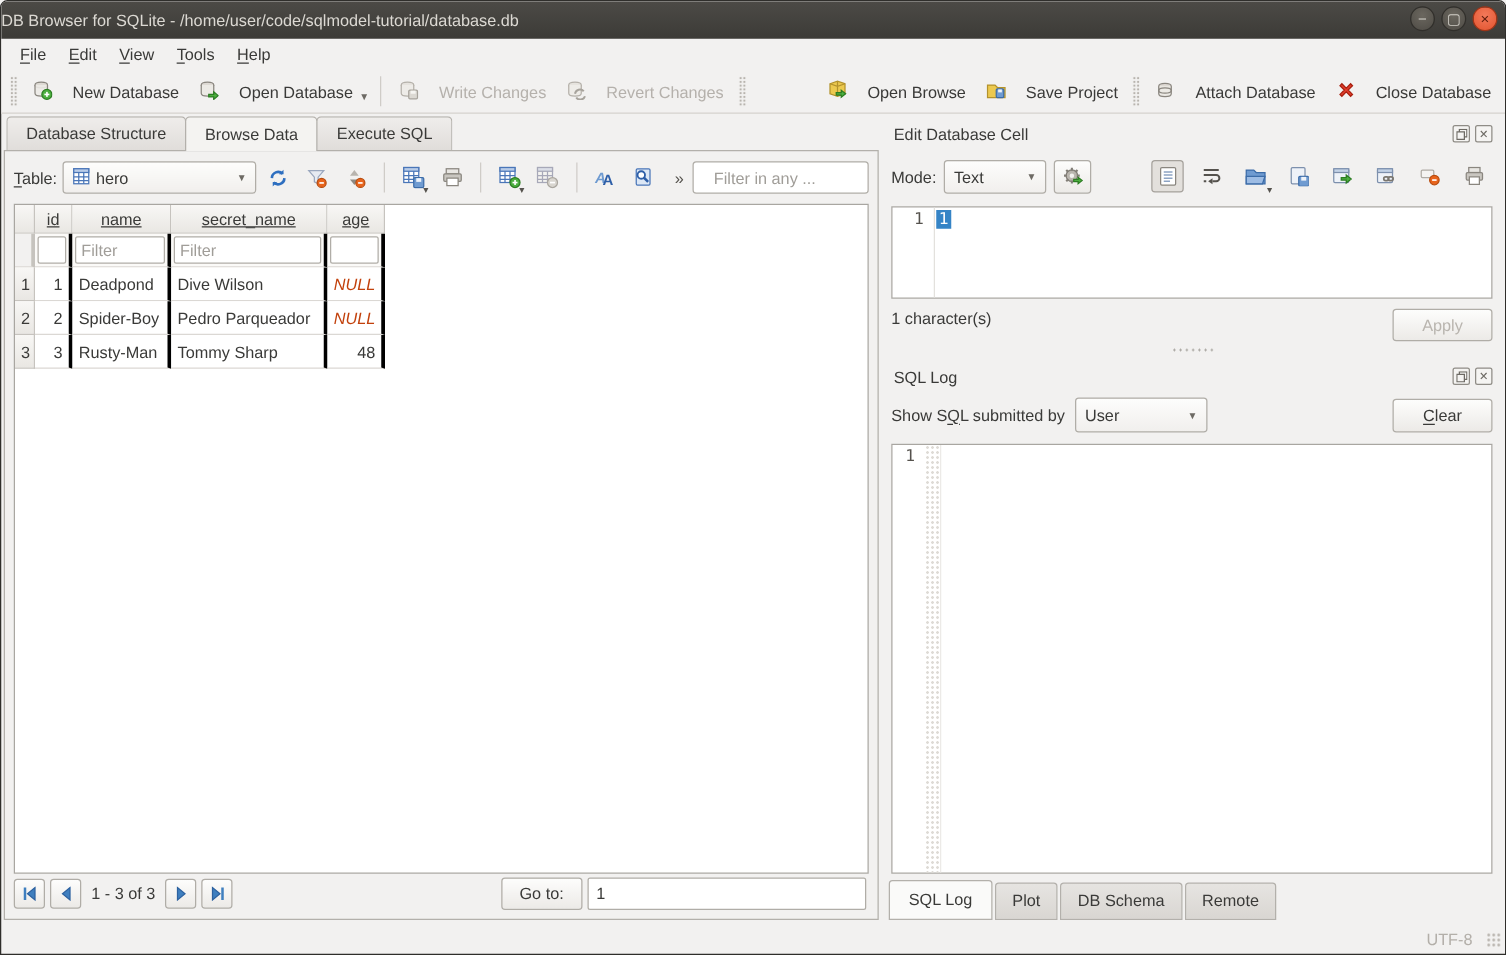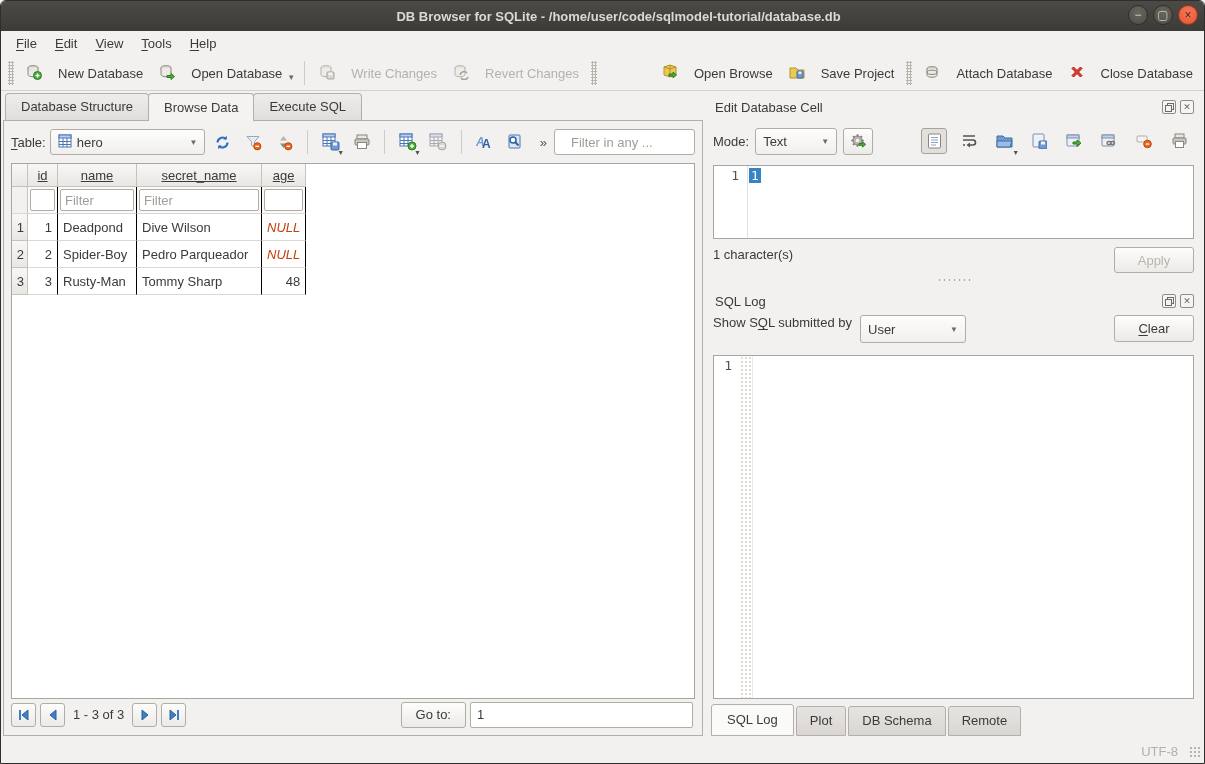--- a/index.html
+++ b/index.html
@@ -7,21 +7,21 @@
   body {
     font-family: "Liberation Sans","DejaVu Sans",sans-serif;
     font-size: 13px; color:#3a3a38; background:#f2f1f0;
   }
   .window { width:1205px; height:764px; display:flex; flex-direction:column;
     border:1px solid #2f2e2b; border-radius:6px 6px 0 0; overflow:hidden; }
 
   
   .titlebar { height:30px; flex:none; background:linear-gradient(#4c4a46,#3c3b37);
     display:flex; align-items:center; position:relative; }
-  .titlebar .title { flex:1; text-align:center; color:#dcd9d3; font-weight:bold; font-size:13px;padding-left:32px; }
+  .titlebar .title { flex:1; text-align:left; color:#dcd9d3; font-weight:normal; font-size:13px; }
   .winbtns { position:absolute; right:6px; top:4px; display:flex; gap:5px; }
   .winbtn { width:20px; height:20px; border-radius:50%; display:flex; align-items:center;
     justify-content:center; font-size:12px; line-height:1; cursor:default;
     background:radial-gradient(circle at 50% 35%, #6b675f, #4e4b45); color:#cfccc5;
     border:1px solid #312f2b; }
   .winbtn.close { background:radial-gradient(circle at 50% 35%, #f3795a, #e2542f); color:#5e1c0c; border-color:#9e3417;}
 
   
   .menubar { height:25px; flex:none; display:flex; align-items:center; padding-left:6px;
     background:#f2f1f0; }
@@ -68,21 +68,21 @@
   input { font-family:"Liberation Sans","DejaVu Sans",sans-serif; font-size:13px; color:#3a3a38;
     border:1px solid #b0ada7; border-radius:2px; background:#fff; }
   input::placeholder { color:#a09d98; }
   .filter-any { width:141px; height:26px; padding:0 16px; border-radius:3px; }
 
   
   .grid-wrap { flex:1; margin:2px 7px 0; border:1px solid #a9a6a1; background:#fff; overflow:hidden; }
   table.grid { border-collapse:separate; border-spacing:0; table-layout:fixed; }
   .grid th { font-weight:normal; background:linear-gradient(#f8f7f5,#e9e7e3);
     border-right:1px solid #c6c3be; border-bottom:1px solid #c6c3be; height:23px; padding:0 4px;text-decoration:underline; }
-  .grid td { border-right:1px solid #000000; border-bottom:1px solid #dbd8d4; height:27px; padding:0 5px; background:#fff;}
+  .grid td { border-right:3px solid #000000; border-bottom:1px solid #dbd8d4; height:27px; padding:0 5px; background:#fff;}
   .grid td.rowhdr { background:linear-gradient(#f8f7f5,#e9e7e3); border-right:1px solid #c6c3be;
     border-bottom:1px solid #c6c3be; text-align:right; padding:0 3px; }
   .grid tr.filterrow td { background:#fbfaf8; padding:2px 2px; height:27px; }
   .grid tr.filterrow input { width:100%; height:22px; padding:0 4px; }
   .c-num { text-align:right; }
   .nullval { color:#c2410c; font-style:italic; text-align:left; }
 
   
   .pagination { flex:none; height:36px; display:flex; align-items:center; gap:4px; padding:3px 7px 8px; }
   .nav-btn { width:25px; height:24px; display:flex; align-items:center; justify-content:center;
@@ -117,21 +117,21 @@
 
   .cell-info { flex:none; display:flex; padding:8px 2px 0; }
   .cell-info .lines { flex:1; display:flex; flex-direction:column; gap:7px; }
   .btn.disabled { color:#b9b5af; }
   .apply-btn { align-self:flex-end; width:80px; }
 
   .splitter-h { flex:none; height:14px; display:flex; align-items:center; justify-content:center; }
   .splitter-h .dots { width:34px; height:4px;
     background-image:radial-gradient(#aaa7a1 1px, transparent 1.2px); background-size:5px 4px; }
 
-  .sql-controls { flex:none; height:42px; display:flex; align-items:flex-start; gap:8px; padding:2px 2px 6px; }
+  .sql-controls { flex:none; height:42px; display:flex; align-items:center; gap:8px; padding:2px 2px 6px; }
   .combo-user { width:106px; height:28px; }
   .clear-btn { margin-left:auto; width:80px; height:27px; }
   .sql-editor { flex:1; margin:0 2px; }
   .fold-strip { flex:none; width:13px; background-image:radial-gradient(#dedbd6 1px, transparent 1.2px);
     background-size:4px 4px; border-right:1px solid #eceae7; }
 
   .dock-tabbar { flex:none; display:flex; align-items:flex-end; gap:2px; margin-top:6px; height:31px; }
   .dock-tab { padding:6px 13px 7px; background:linear-gradient(#e6e4e1,#d9d6d2); border:1px solid #b3b0ab;
     border-radius:3px 3px 0 0; }
   .dock-tab.active { background:#fafaf9; padding:7px 15px 8px; }

